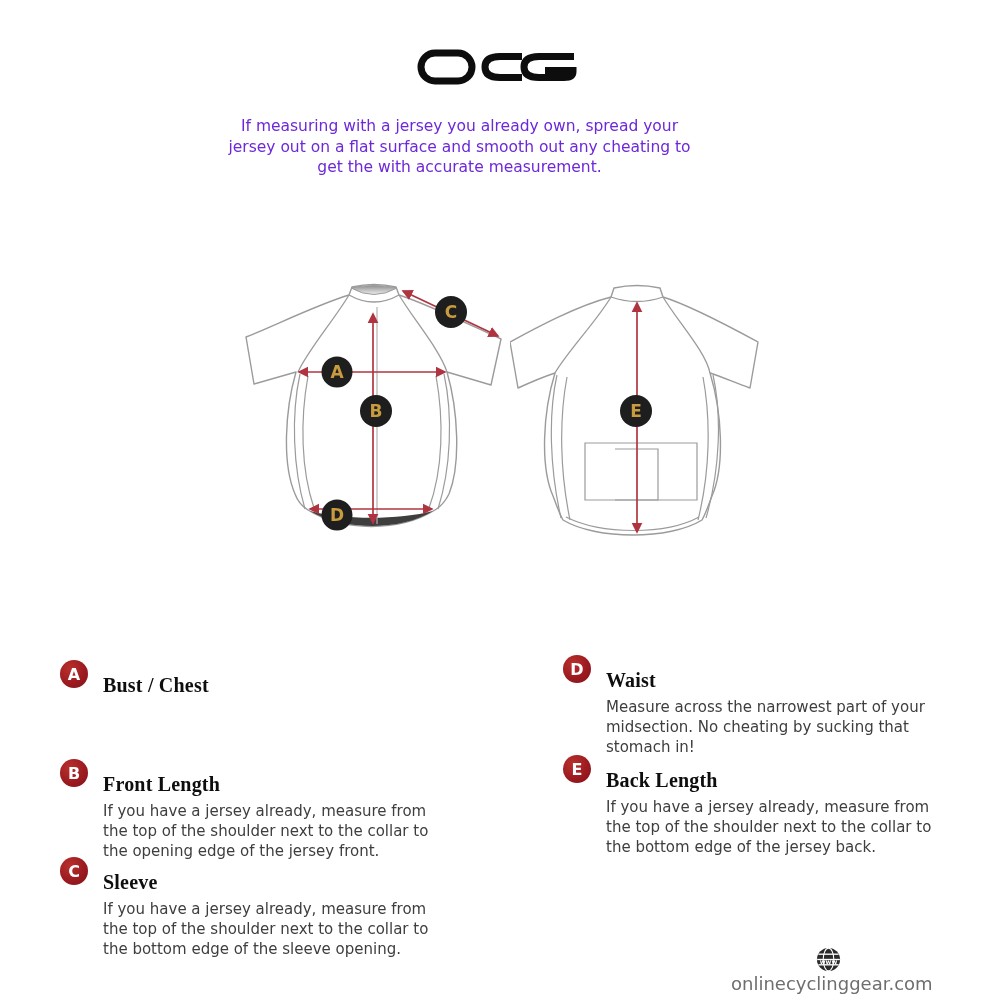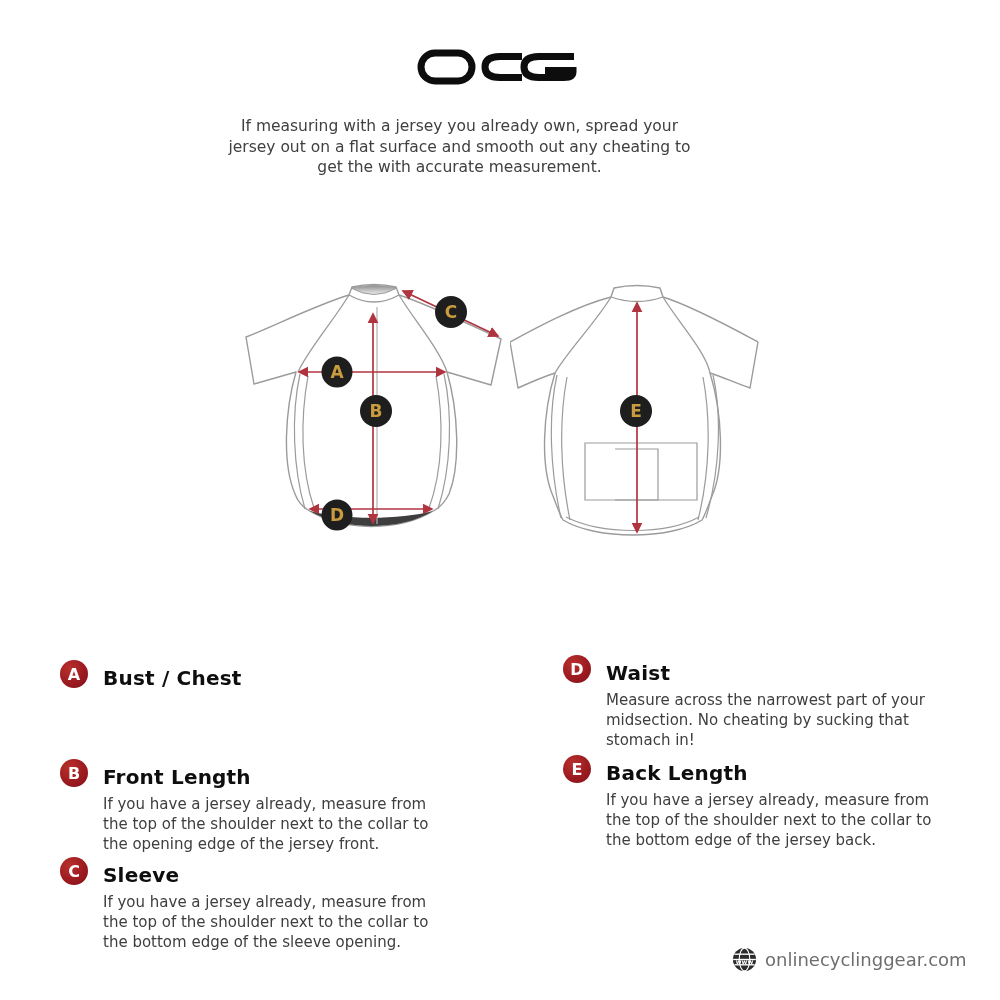--- a/index.html
+++ b/index.html
@@ -4,40 +4,40 @@
 <style>
   html,body{margin:0;padding:0;}
   body{
     width:1000px;height:1000px;position:relative;background:#ffffff;
     font-family:"DejaVu Sans","Liberation Sans",sans-serif;
     overflow:hidden;
   }
   .logo-wrap{position:absolute;left:417px;top:46px;}
   .intro{
     position:absolute;left:0;top:116px;width:919px;text-align:center;
-    font-size:15.5px;line-height:20.5px;color:#404040;
+    font-size:15.5px;line-height:20.5px;color:#6d28d9;
   }
   .front-svg{position:absolute;left:238px;top:280px;}
   .back-svg{position:absolute;left:510px;top:280px;}
   .legend-item{position:absolute;width:445px;}
   #li-a{left:60px;top:658px;}
   #li-b{left:60px;top:757px;}
   #li-c{left:60px;top:855px;}
   #li-d{left:563px;top:653px;}
   #li-e{left:563px;top:753px;}
   .badge{
     position:absolute;left:0;top:2px;width:28px;height:28px;border-radius:50%;
     background:radial-gradient(circle at 35% 30%, #b8302c 0%, #9c1b20 55%, #82111a 100%);
     color:#ffffff;font-weight:bold;font-size:16px;
     display:flex;align-items:center;justify-content:center;
   }
   .legend-content{margin-left:43px;}
-  .legend-title{font-size:20px;font-weight:bold;color:#0e0e0e;margin:8px 0 5px 0;letter-spacing:0.2px;}
+  .legend-title{font-size:20px;font-weight:bold;color:#0e0e0e;margin:16px 0 5px 0;letter-spacing:0.2px;font-family:Liberation Serif, serif;}
   .legend-body{font-size:15px;line-height:20px;color:#3e3e3e;}
-  .footer{position:absolute;left:731px;top:946px;display:flex;align-items:center;}
+  .footer{position:absolute;left:731px;top:946px;display:flex;align-items:center;flex-direction:column;}
   .footer svg{margin-right:7px;}
   .footer-text{font-size:18px;color:#6e6e6e;}
 </style>
 </head>
 <body>
 
 <div class="logo-wrap" role="img" aria-label="OCG">
   <svg width="162" height="44" viewBox="0 0 162 44">
     <g fill="none" stroke="#0d0d0d" stroke-width="7">
       <rect x="4" y="7" width="51" height="28" rx="14"></rect>

